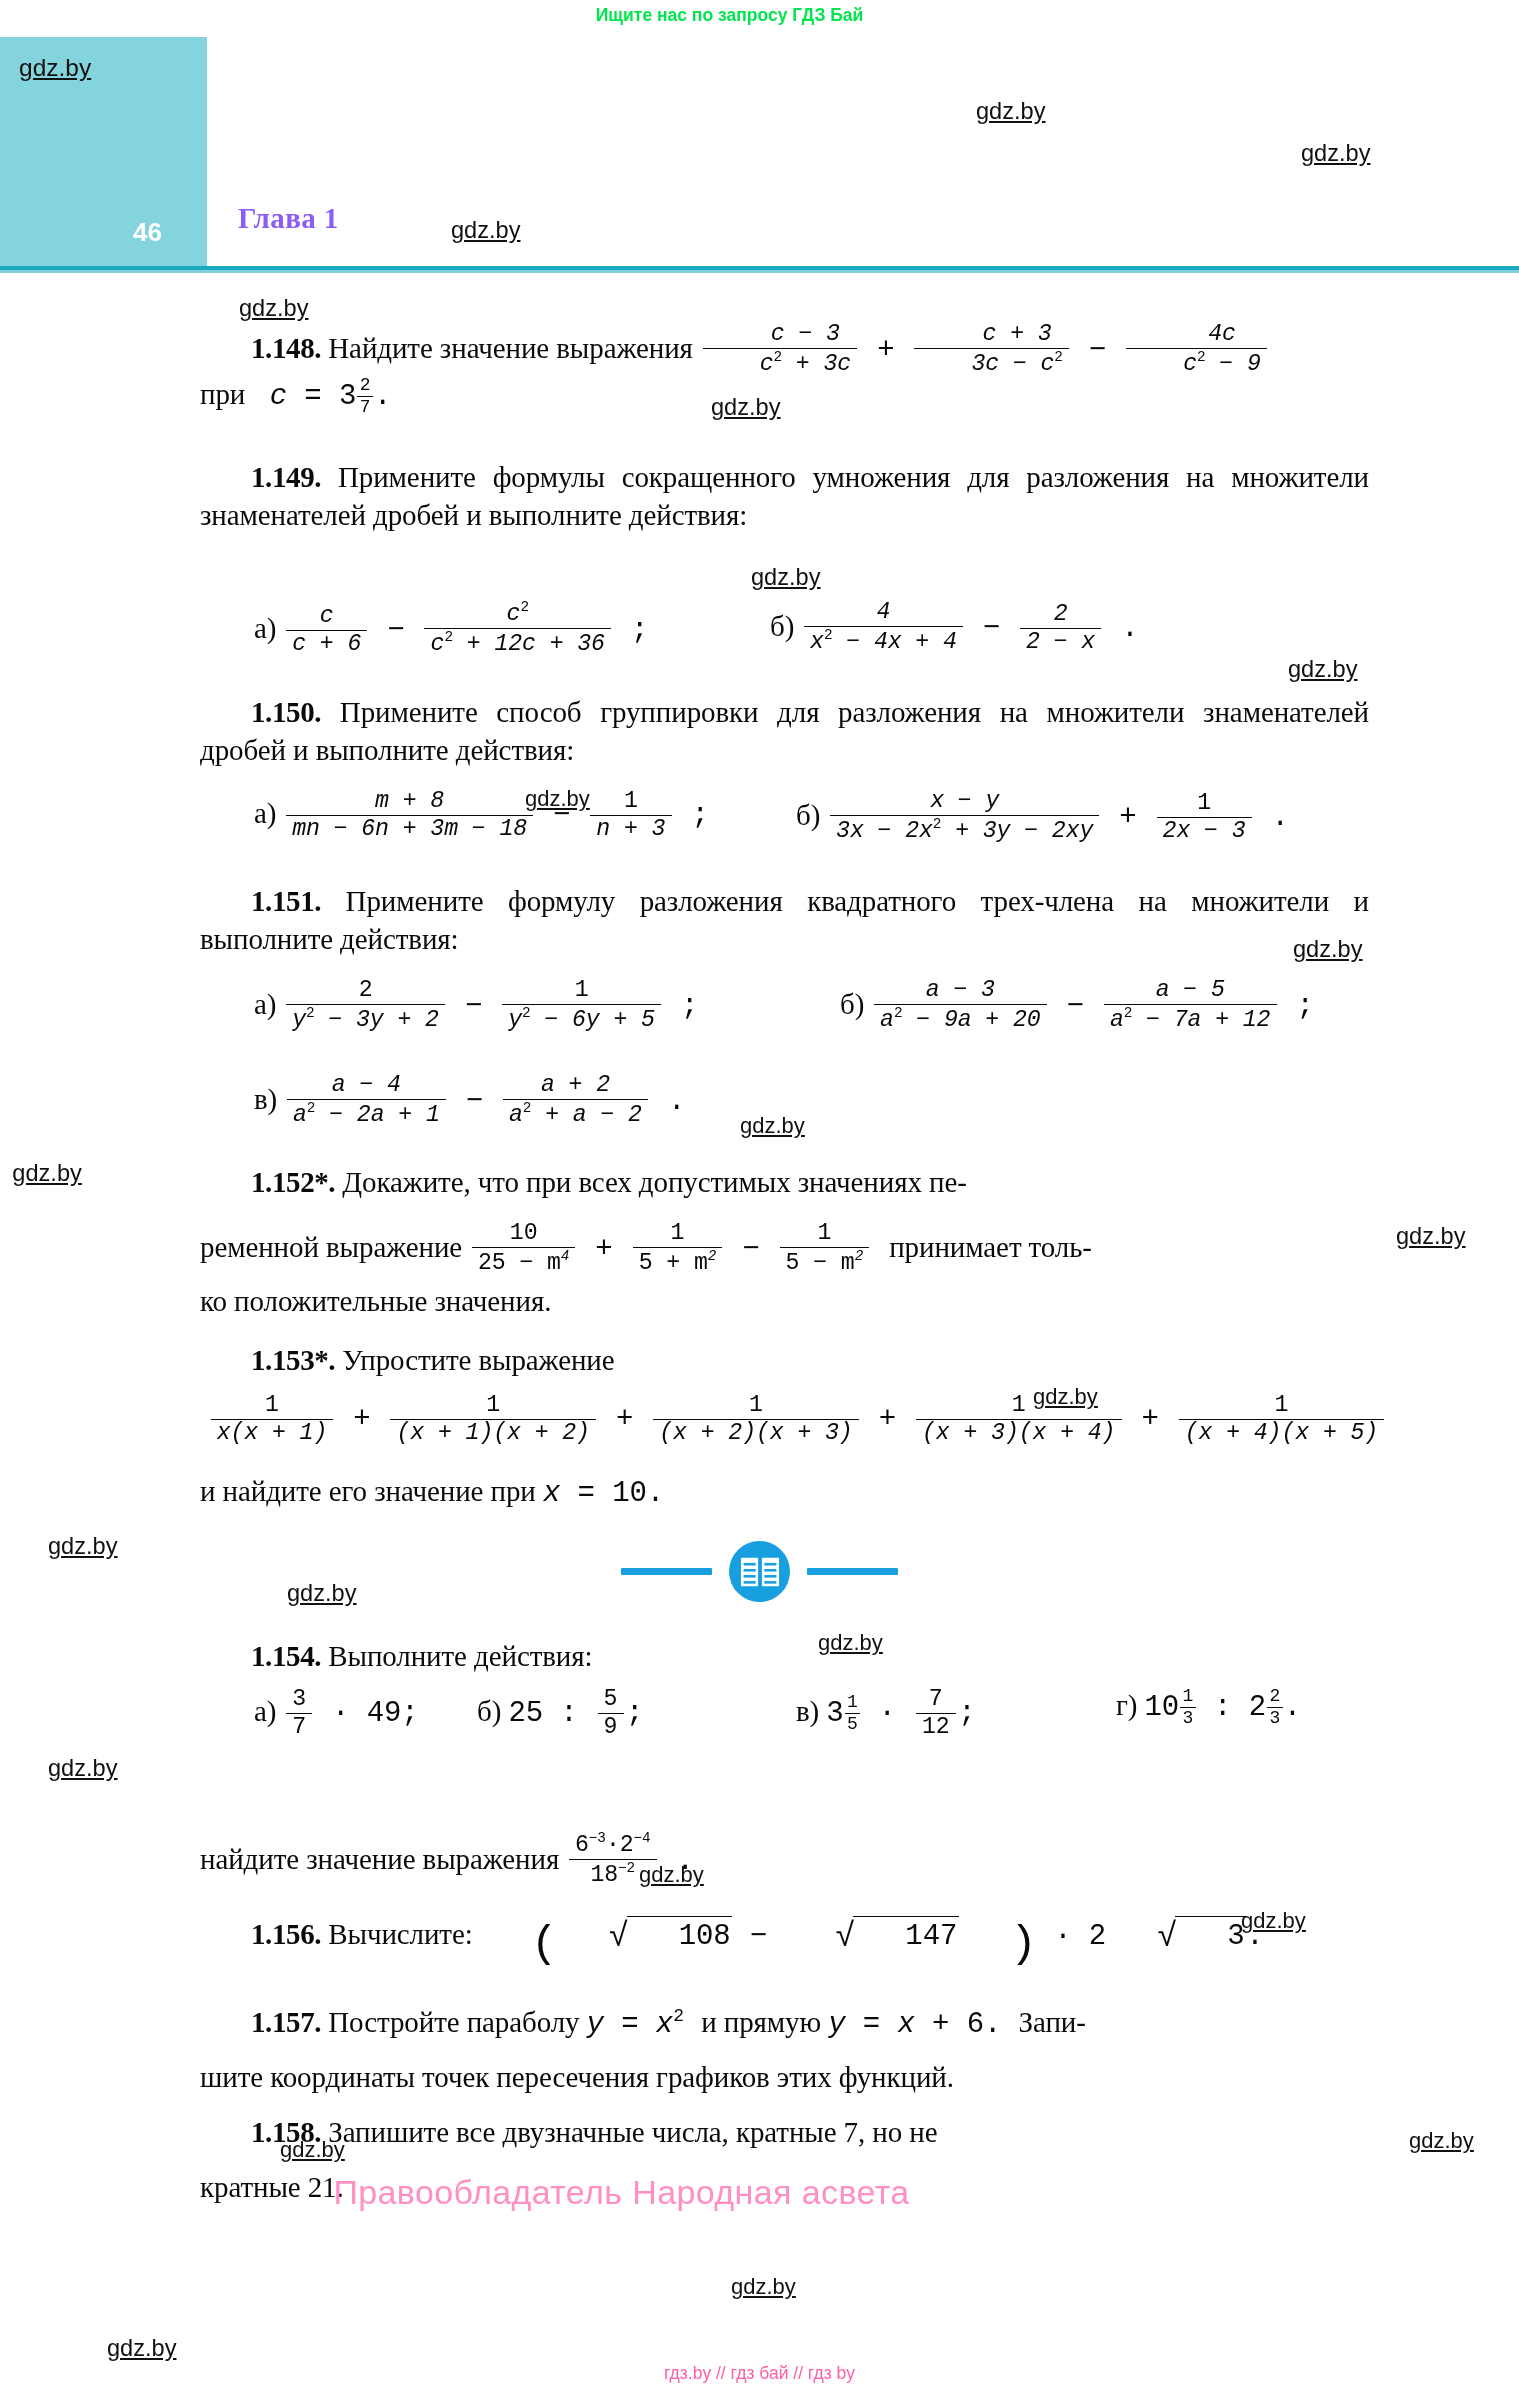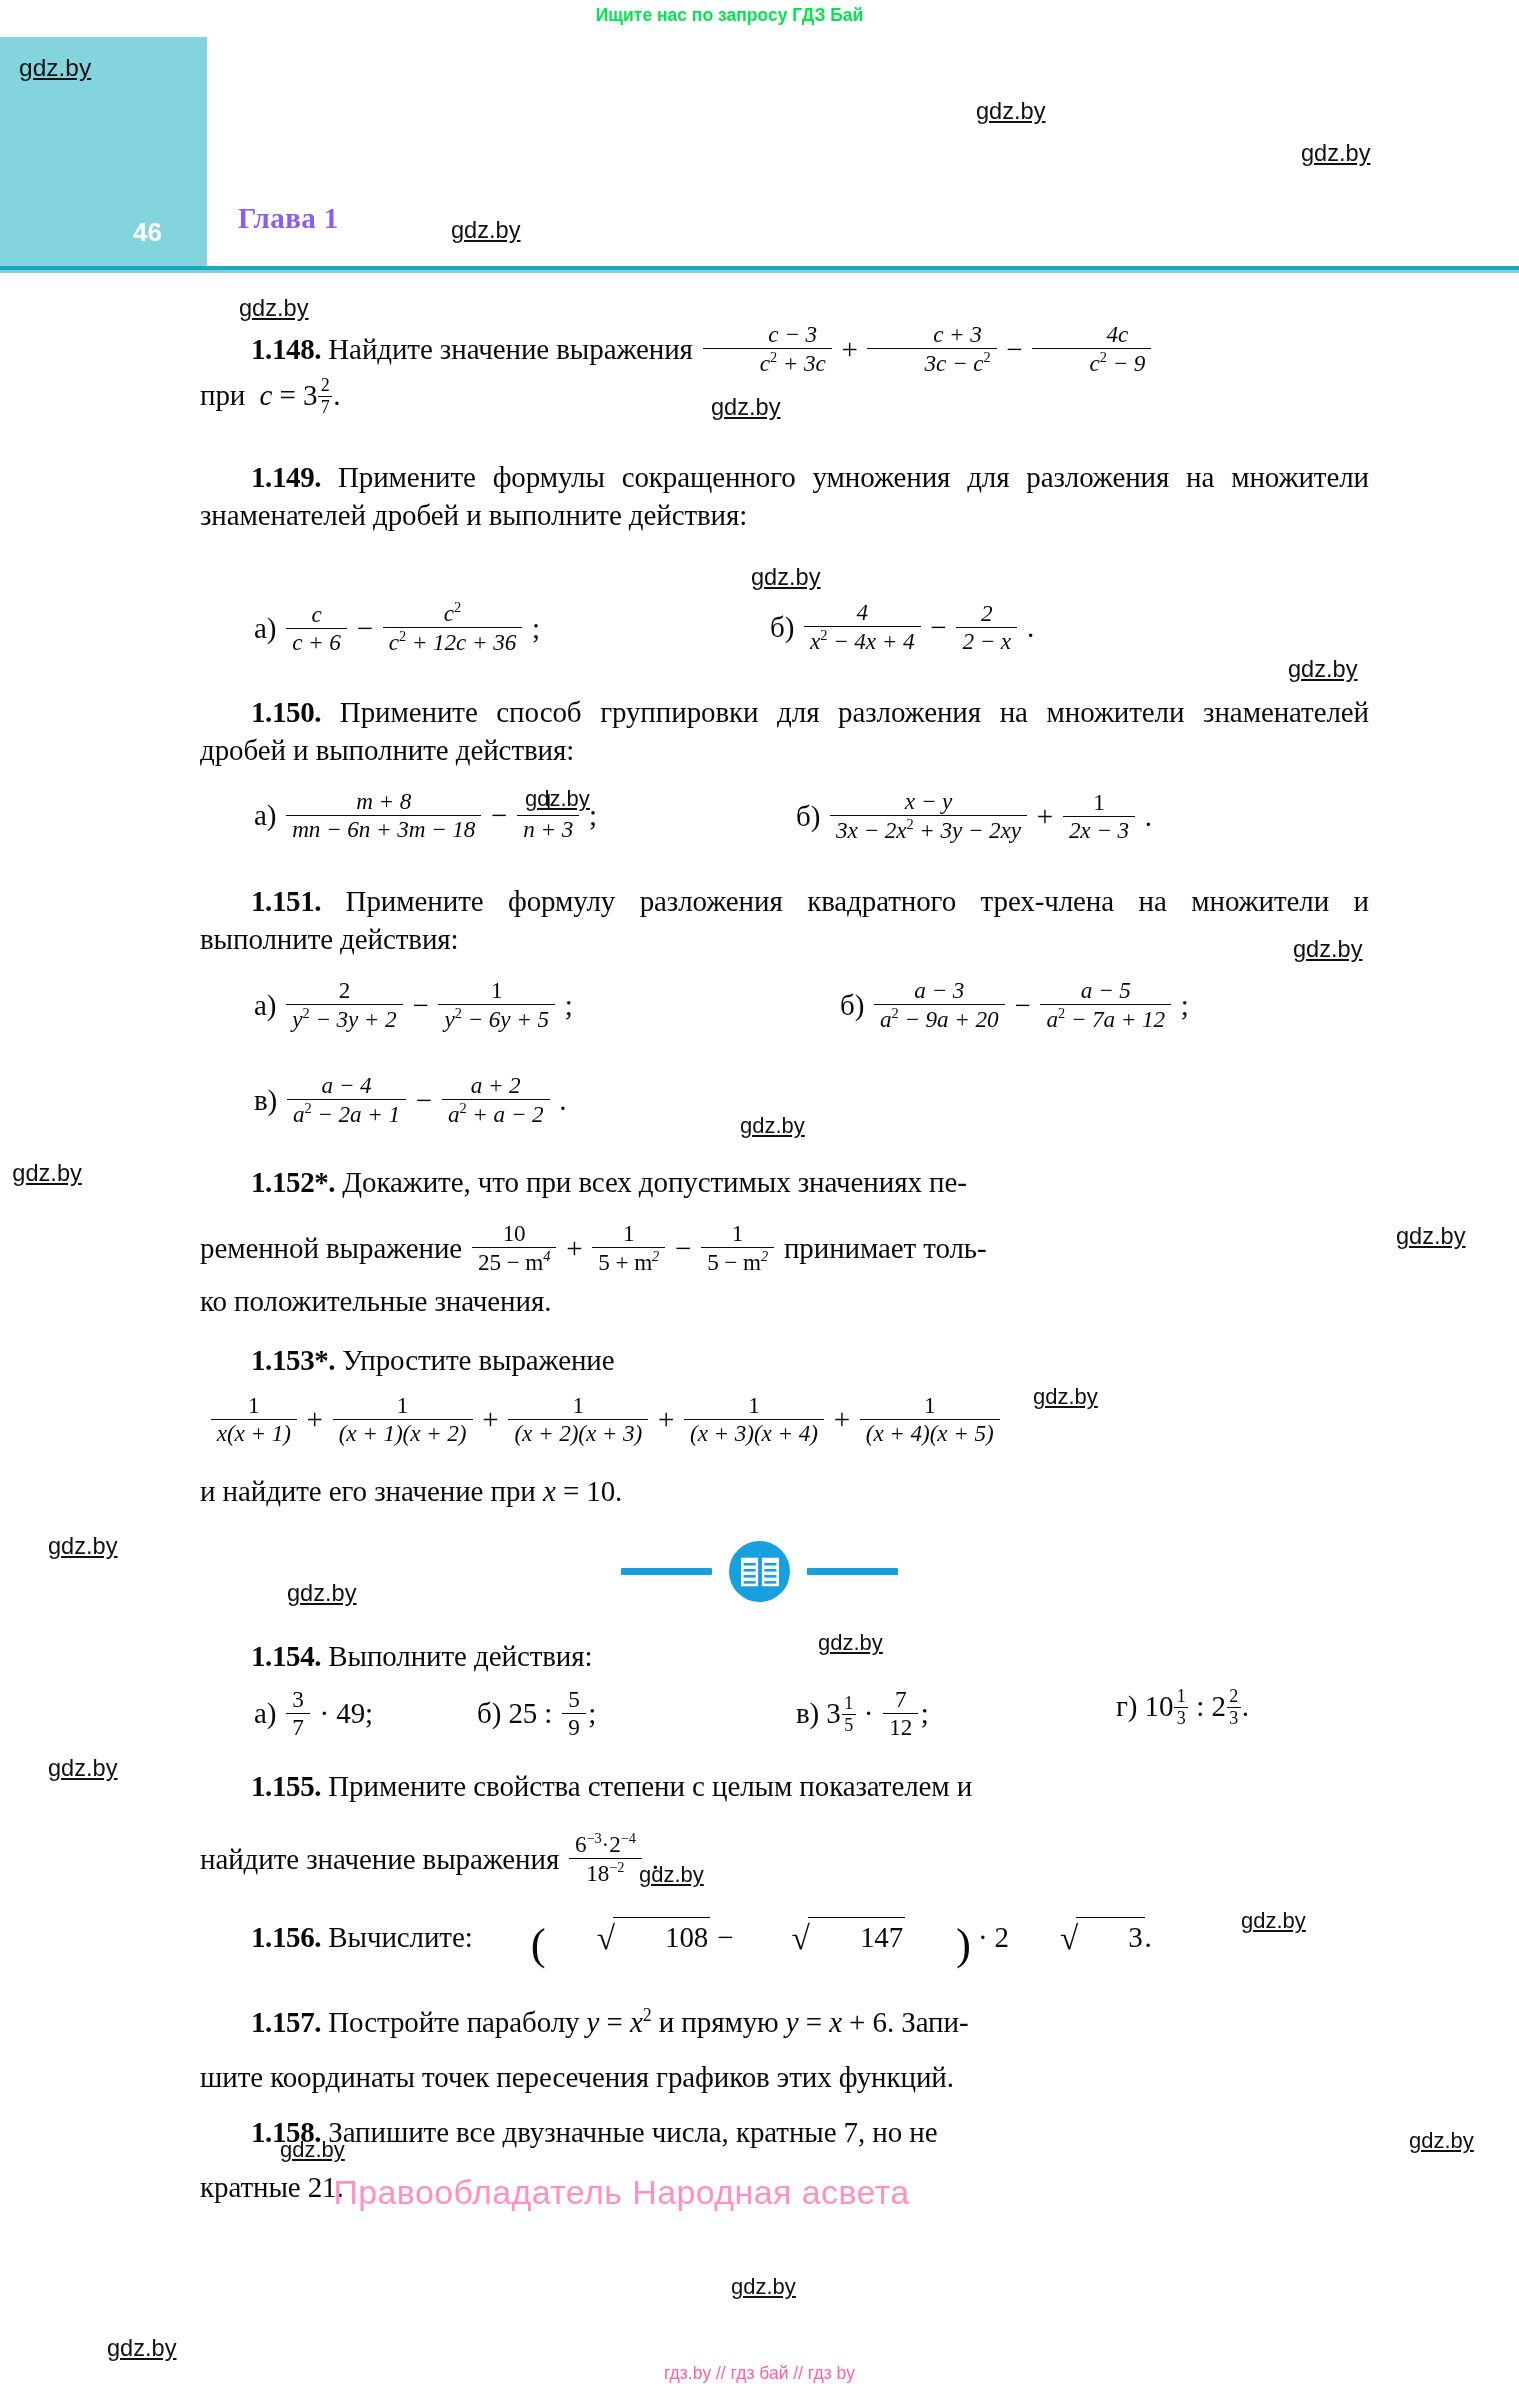--- a/index.html
+++ b/index.html
@@ -93,21 +93,21 @@
     width: 1169px;
   }
   .just {
     text-align: justify;
     text-align-last: left;
   }
   .indent { text-indent: 51px; }
 
   
   .math {
-    font-family: Liberation Serif, serif;
+    font-family: Liberation Mono, monospace;
     font-style: italic;
     white-space: nowrap;
   }
   .up { font-style: normal; }
 
   
   .fr {
     display: inline-block;
     vertical-align: -0.52em;
     text-align: center;
@@ -435,24 +435,20 @@
   </div>
   <div class="ex" style="top:1687px; left:1116px;">
     <span class="label">г)</span>
     <span class="math">
       <span class="up">10</span><span class="frs"><span class="n up">1</span><span class="d up">3</span></span>
       <span class="up">:</span>
       <span class="up">2</span><span class="frs"><span class="n up">2</span><span class="d up">3</span></span><span class="up">.</span>
     </span>
   </div>
 
-  <div class="ex body-col just indent" style="top:1768px;">
-    <span class="num">1.155.</span>
-    <span>Примените свойства степени с целым показателем и</span>
-  </div>
   <div class="ex body-col" style="top:1831px;">
     <span>найдите значение выражения</span>
     <span class="math">
       <span class="fr">
         <span class="n up"><span>6</span><sup class="e">−3</sup><span>·</span><span>2</span><sup class="e">−4</sup></span>
         <span class="d up"><span>18</span><sup class="e">−2</sup></span>
       </span>
       <span class="up">.</span>
     </span>
   </div>

